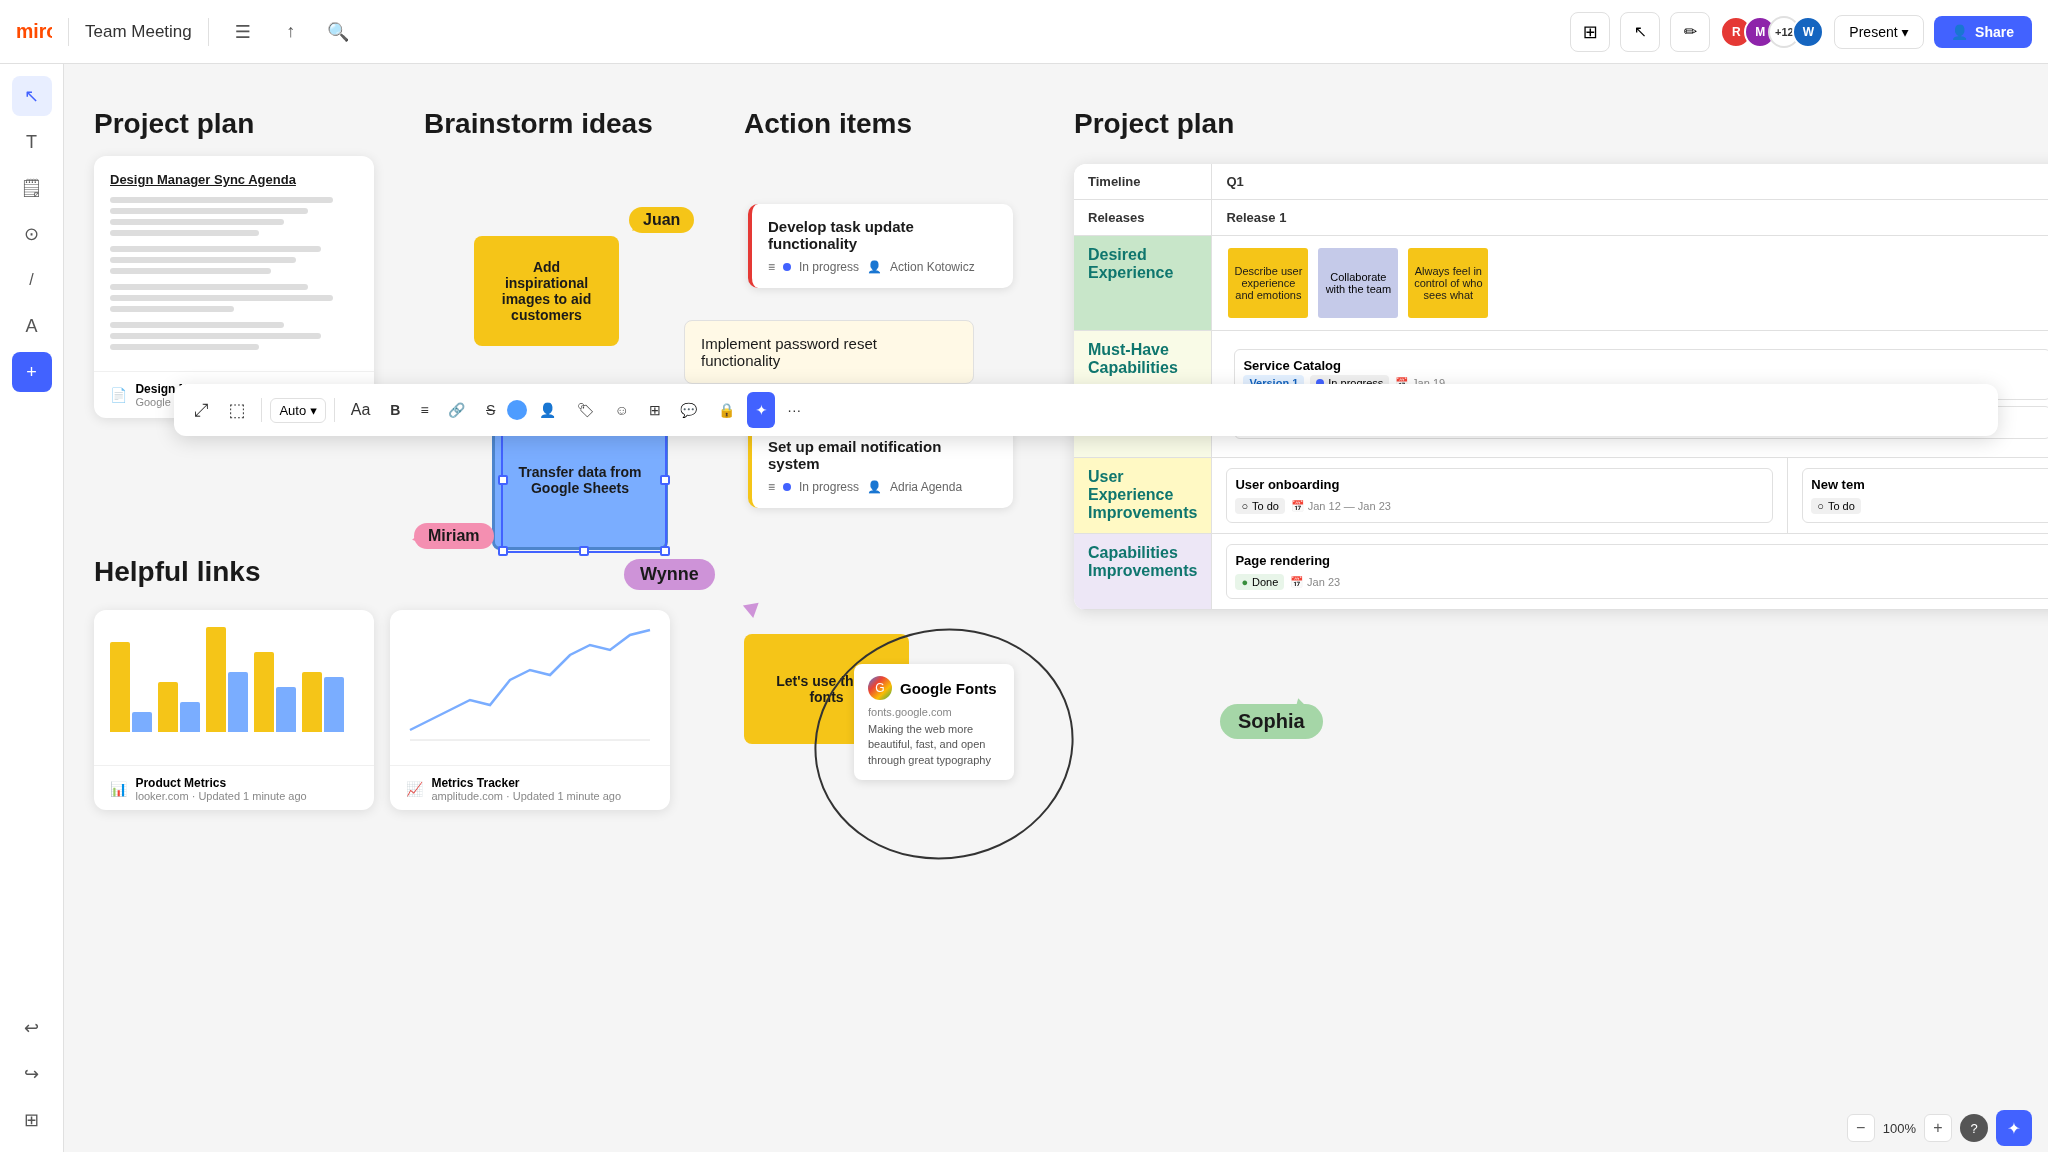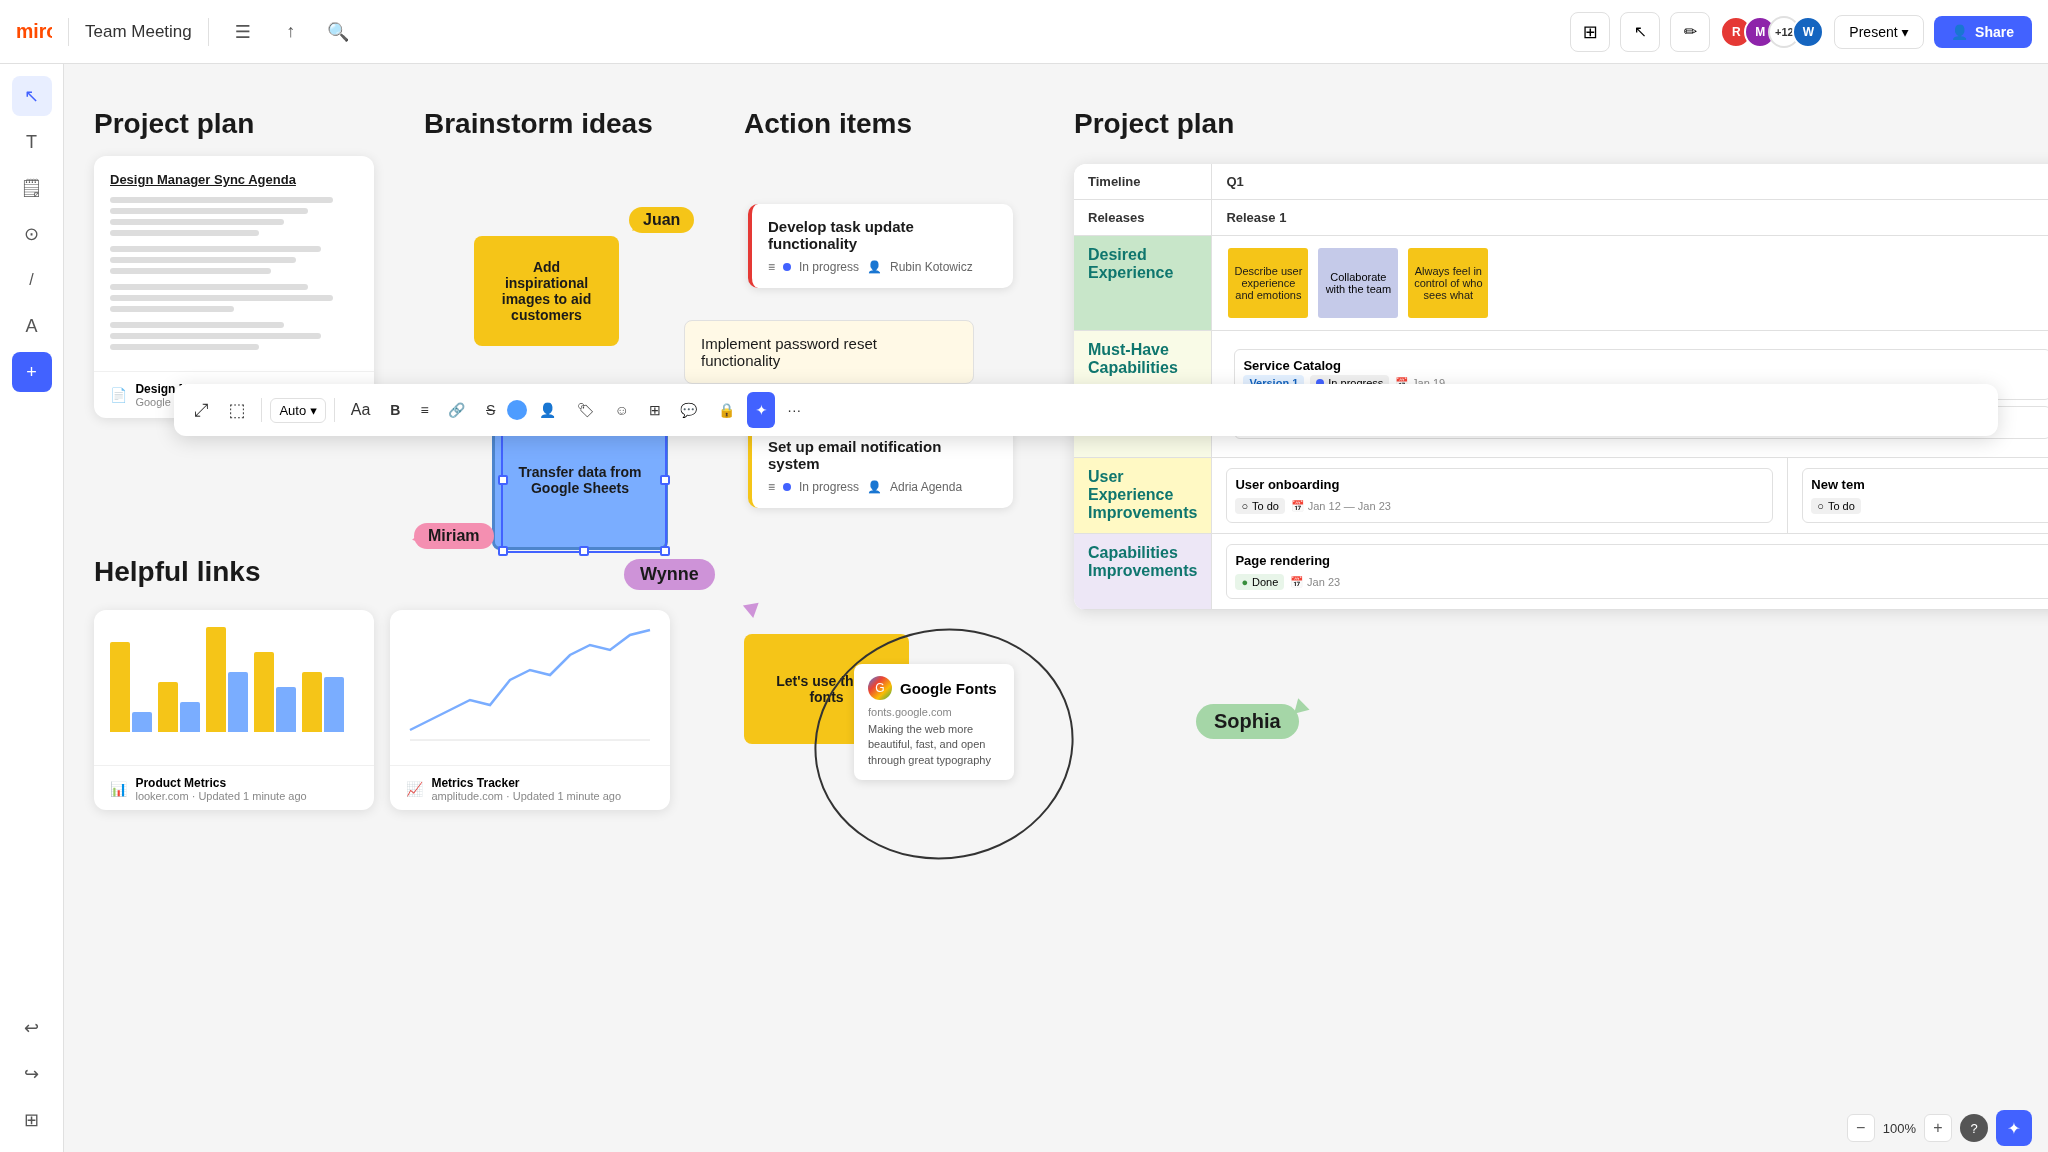--- a/index.html
+++ b/index.html
@@ -267,21 +267,21 @@
 
   <div class="section-title" style="left:680px; top:44px;">Action items</div>
 
   <div class="action-card action-card-red" style="left:684px; top:140px; width:265px;">
     <div class="card-title">Develop task update functionality</div>
     <div class="card-meta">
       <span>≡</span>
       <div class="status-dot dot-blue"></div>
       <span>In progress</span>
       <span>👤</span>
-      <span>Rubin Kotowicz</span>
+      <span>Action Kotowicz</span>
     </div>
   </div>
 
   <div class="impl-card" style="left:620px; top:256px; width:290px;">
     <div style="font-size:15px; font-weight:500; color:#1a1a1a;">Implement password reset functionality</div>
   </div>
 
   <div class="action-card action-card-yellow" style="left:684px; top:360px; width:265px;">
     <div class="card-title">Set up email notification system</div>
     <div class="card-meta">
@@ -458,21 +458,21 @@
                 </span>
                 <span style="font-size:11px;color:#888;">📅 <span>Jan 23</span></span>
               </div>
             </div>
           </td>
         </tr>
       </tbody>
     </table>
   </div>
 
-  <div class="sophia-label" style="left:1132px; top:640px;">Sophia</div>
+  <div class="sophia-label" style="left:1156px; top:640px;">Sophia</div>
   <div style="position:absolute;left:1228px;top:634px;width:0;height:0;border-left:8px solid transparent;border-right:8px solid transparent;border-bottom:14px solid #a5d6a7;transform:rotate(-15deg);"></div>
 
 </div>
 
 <div class="bottom-bar">
   <div class="zoom-btn">−</div>
   <span class="zoom-level">100%</span>
   <div class="zoom-btn">+</div>
   <div class="help-btn">?</div>
   <div class="magic-btn">✦</div>

